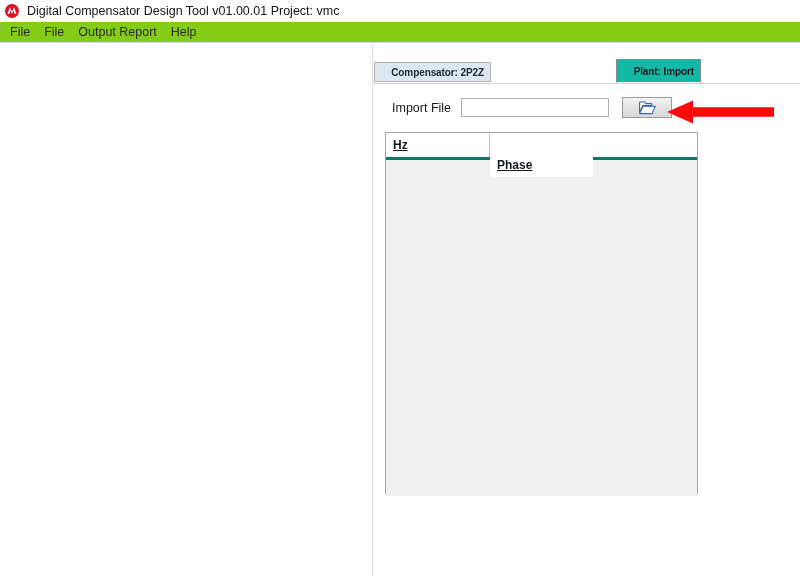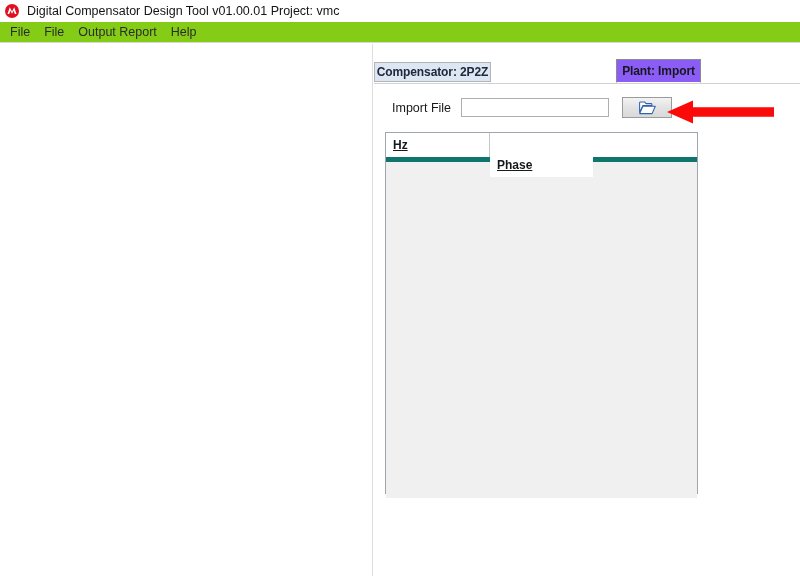--- a/index.html
+++ b/index.html
@@ -101,22 +101,22 @@
     width: 426px;
     height: 25px;
   }
   .tab {
     position: absolute;
     top: 3px;
     height: 20px;
     box-sizing: border-box;
     display: flex;
     align-items: center;
-    justify-content: center;
-    font-size: 12px;
+    justify-content: flex-end;
+    font-size: 10px;
     font-weight: bold;
     letter-spacing: -0.1px;
     color: #20283a;
     border: 1px solid #b4b4b4;
     white-space: nowrap;
     cursor: default;
     padding: 0 6px;
   }
   .tab.compensator {
     left: 0px;
@@ -127,21 +127,21 @@
     left: 117px;
     width: 123px;
     background: #f0f0f0;
     border-left: 1px solid #c8c8c8;
   }
   .tab.selected {
     left: 242px;
     width: 85px;
     top: 0px;
     height: 24px;
-    background: #8b5cf6;
+    background: #14b8a6;
     border: 1px solid #8b8b8b;
     border-bottom: 1px solid #fdfdfd;
     z-index: 4;
     color: #16181d;
   }
   .tabstrip-underline {
     position: absolute;
     left: 374px;
     top: 83px;
     width: 426px;
@@ -218,21 +218,21 @@
     width: 313px;
     height: 362px;
     box-sizing: border-box;
     border: 1px solid #9fa6ad;
     background: #f0f0f0;
   }
   .table-head {
     display: flex;
     height: 24px;
     background: #ffffff;
-    border-bottom: 5px solid #0f766e;
+    border-bottom: 3px solid #0f766e;
     text-decoration: underline;
   }
   .th {
     box-sizing: border-box;
     height: 24px;
     display: flex;
     align-items: center;
     padding-left: 7px;
     font-size: 12px;
     font-weight: bold;

